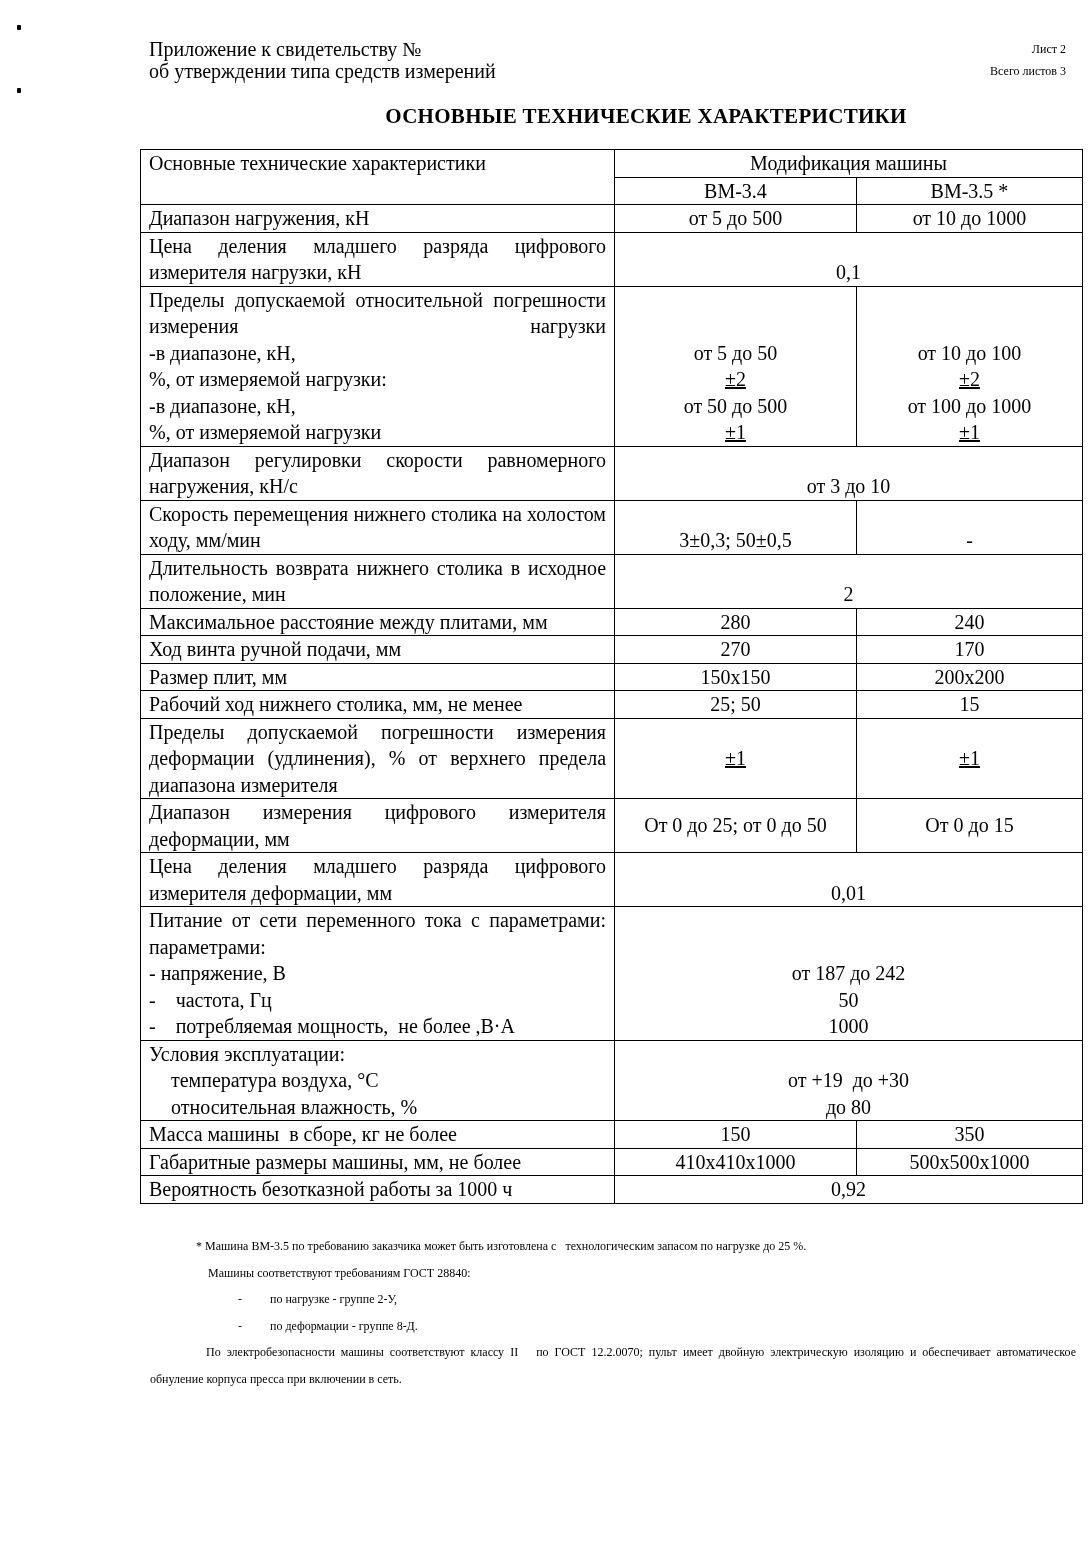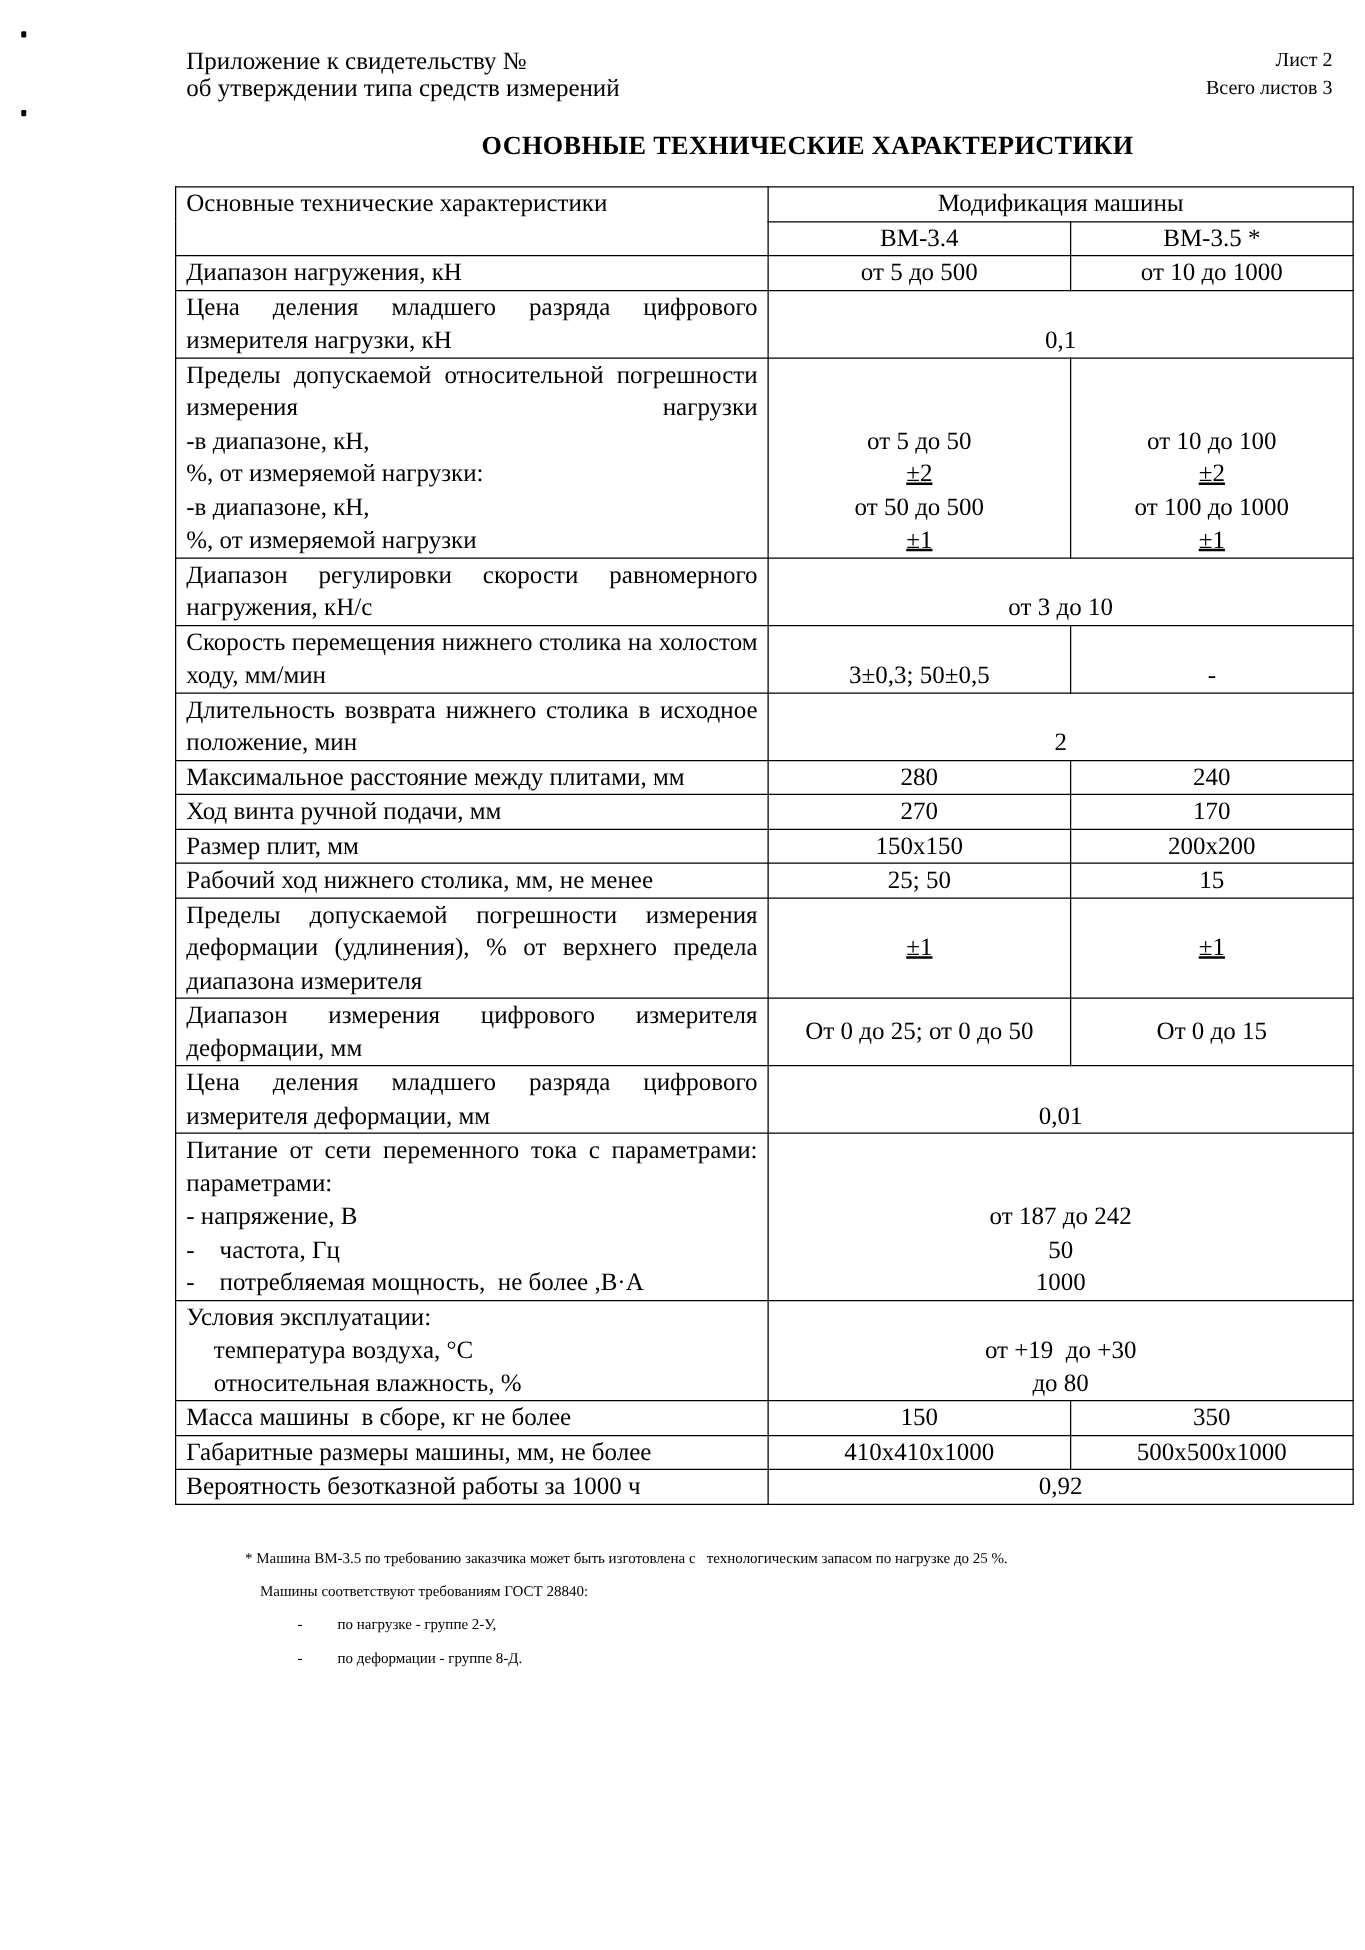--- a/index.html
+++ b/index.html
@@ -2,21 +2,21 @@
 <html><head>
 <meta charset="utf-8">
 <style>
   html, body { margin: 0; padding: 0; background: #ffffff; }
   body {
     width: 1092px; height: 1560px; position: relative; overflow: hidden;
     font-family: "Liberation Serif", "DejaVu Serif", serif; color: #000;
   }
   .dot { position: absolute; width: 4px; height: 5px; background: #000; border-radius: 1px; }
   .hdr-left { position: absolute; left: 149px; top: 38px; font-size: 20px; line-height: 22px; }
-  .hdr-right { position: absolute; right: 26px; top: 38px; font-size: 16px; line-height: 22px; text-align: right; }
+  .hdr-right { position: absolute; right: 26px; top: 38px; font-size: 12px; line-height: 22px; text-align: right; }
   .title { position: absolute; left: 0; width: 1092px; top: 104px; text-align: center;
            font-size: 21px; font-weight: bold; letter-spacing: 0.3px; padding-left: 200px; box-sizing: border-box; }
   table.spec {
     position: absolute; left: 140px; top: 149px; width: 943px;
     border-collapse: collapse; font-size: 20px; line-height: 26.5px;
   }
   table.spec td { border: 1.5px solid #000; padding: 0 8px; vertical-align: bottom; }
   table.spec td.lbl { width: 458px; text-align: justify; text-align-last: left; vertical-align: top; }
   table.spec td.v { text-align: center; margin-top: 20px; }
   table.spec td.c1 { width: 226px; }
@@ -193,13 +193,14 @@
     <td class="v" colspan="2">0,92</td>
   </tr>
 </tbody>
   </table>
 
 <div class="notes">
   <p class="indent" style="white-space:pre-wrap;">* Машина ВМ-3.5 по требованию заказчика может быть изготовлена с   технологическим запасом по нагрузке до 25 %.</p>
   <p class="indent" style="text-indent:58px;">Машины соответствуют требованиям ГОСТ 28840:</p>
   <p class="li"><span>по нагрузке  - группе 2-У,</span></p>
   <p class="li"><span>по деформации - группе 8-Д.</span></p>
+  <p class="indent" style="text-indent:56px;white-space:pre-wrap;">По электробезопасности машины соответствуют классу II   по ГОСТ 12.2.0070; пульт имеет двойную электрическую изоляцию и обеспечивает автоматическое обнуление корпуса пресса при включении в сеть.</p>
 </div>
 
 </body></html>

